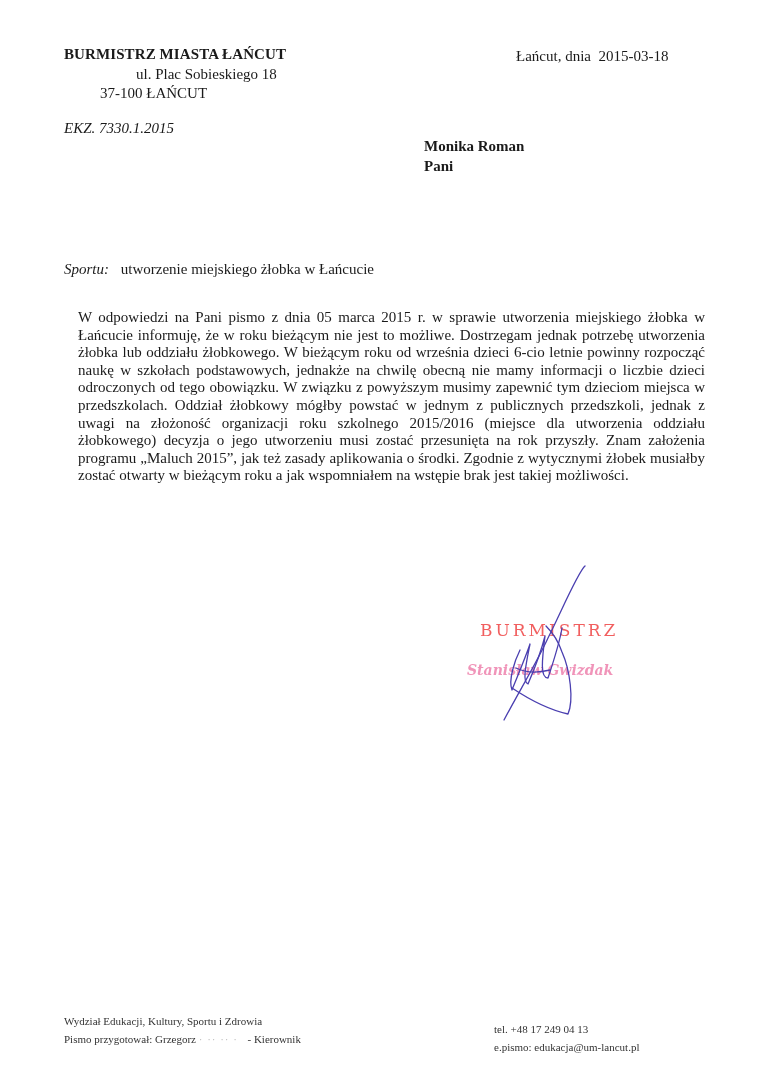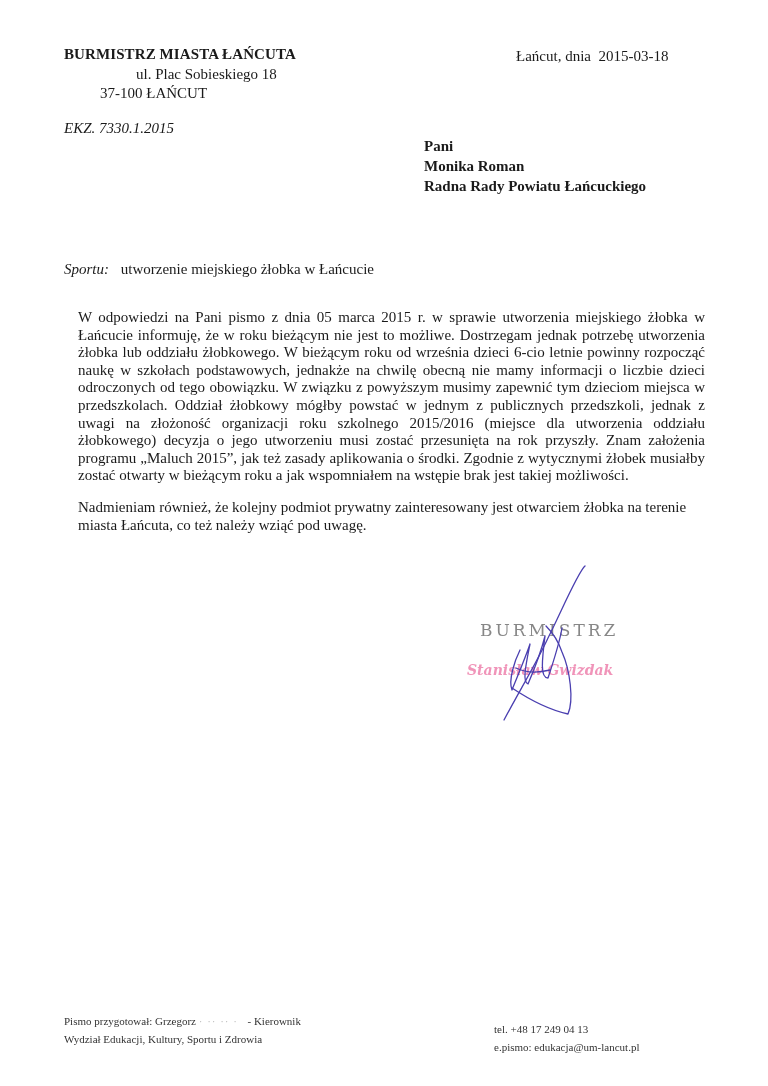--- a/index.html
+++ b/index.html
@@ -43,21 +43,21 @@
       width: 655px;
       font-size: 15px;
       line-height: 17.6px;
     }
     .body-text p { margin: 14px; text-align: justify; }
     .body-text p.last { text-align: left; }
     .stamp-title {
       left: 480px; top: 620px;
       font-family: "DejaVu Serif", serif;
       font-size: 17px;
-      color: #737373;
+      color: #ef4444;
       letter-spacing: 3px;
       opacity: 0.85;
     }
     .stamp-name {
       left: 467px; top: 662px;
       font-family: "DejaVu Serif", serif;
       font-style: italic;
       font-weight: bold;
       font-size: 14px;
       color: #ee82ad;
@@ -83,58 +83,56 @@
     .redacted {
       display: inline-block;
       width: 46px;
       color: #bbb;
       letter-spacing: 1px;
     }
   </style>
 </head>
 <body>
 
-<div class="abs sender-name">BURMISTRZ MIASTA ŁAŃCUTA</div>
+<div class="abs sender-name">BURMISTRZ MIASTA ŁAŃCUT</div>
 <div class="abs sender-street">ul. Plac Sobieskiego 18</div>
 <div class="abs sender-city">37-100 ŁAŃCUT</div>
 <div class="abs ref-number">EKZ. 7330.1.2015</div>
 
 <div class="abs place-date" style="white-space:pre;text-align:center;">Łańcut, dnia  2015-03-18</div>
 
 <div class="abs recipient">
+  <div>Monika Roman</div>
   <div>Pani</div>
-  <div>Monika Roman</div>
-  <div>Radna Rady Powiatu Łańcuckiego</div>
 </div>
 
 <div class="abs subject">
   <span class="label">Sportu:</span>
   <span>utworzenie miejskiego żłobka w Łańcucie</span>
 </div>
 
 <div class="abs body-text">
   <p style="white-space:pre-wrap;">W odpowiedzi na Pani pismo z dnia 05 marca 2015 r. w sprawie utworzenia miejskiego żłobka w Łańcucie informuję, że w roku bieżącym nie jest to możliwe. Dostrzegam jednak potrzebę utworzenia żłobka lub oddziału żłobkowego. W bieżącym roku od września dzieci 6-cio letnie powinny rozpocząć naukę w szkołach podstawowych, jednakże na chwilę obecną nie mamy informacji o liczbie dzieci odroczonych od tego obowiązku. W związku z powyższym musimy zapewnić tym dzieciom miejsca w  przedszkolach. Oddział żłobkowy mógłby powstać w jednym z publicznych przedszkoli, jednak z uwagi na złożoność organizacji roku szkolnego 2015/2016 (miejsce dla utworzenia oddziału żłobkowego) decyzja o jego utworzeniu musi zostać przesunięta na rok przyszły. Znam założenia programu „Maluch 2015”, jak też zasady aplikowania o środki. Zgodnie z wytycznymi żłobek musiałby zostać otwarty w bieżącym roku a jak wspomniałem na wstępie brak jest takiej możliwości.</p>
-  <p class="last">Nadmieniam również, że kolejny podmiot prywatny zainteresowany jest otwarciem żłobka na terenie miasta Łańcuta, co też należy wziąć pod uwagę.</p>
 </div>
 
 <div class="abs stamp-title">BURMISTRZ</div>
 <div class="abs stamp-name">Stanisław Gwizdak</div>
 
 <svg class="abs signature" viewBox="0 0 110 170" fill="none" stroke="#4a3fb0" stroke-width="1.3" stroke-linecap="round" stroke-linejoin="round">
   <path d="M95 6 C 88 12, 72 50, 58 78 C 48 100, 30 130, 14 160"></path>
   <path d="M30 90 C 25 100, 18 120, 22 130 C 26 120, 36 96, 40 84 C 36 104, 32 122, 38 124 C 44 110, 52 88, 55 76 C 52 100, 50 118, 58 118 C 64 100, 70 80, 72 68"></path>
   <path d="M22 128 C 40 140, 60 150, 78 154 C 84 140, 80 110, 72 92 C 68 80, 60 70, 56 66"></path>
   <path d="M26 108 C 34 112, 44 114, 60 110"></path>
 </svg>
 
 <div class="abs footer-left">
+  <div>Wydział Edukacji, Kultury, Sportu i Zdrowia</div>
   <div>
     <span>Pismo przygotował: Grzegorz</span>
     <span class="redacted">· ·· ·· ·</span>
     <span>- Kierownik</span>
   </div>
-  <div>Wydział Edukacji, Kultury, Sportu i Zdrowia</div>
 </div>
 
 <div class="abs footer-right">
   <div>tel. +48 17 249 04 13</div>
   <div>e.pismo: edukacja@um-lancut.pl</div>
 </div>
 
 </body></html>

